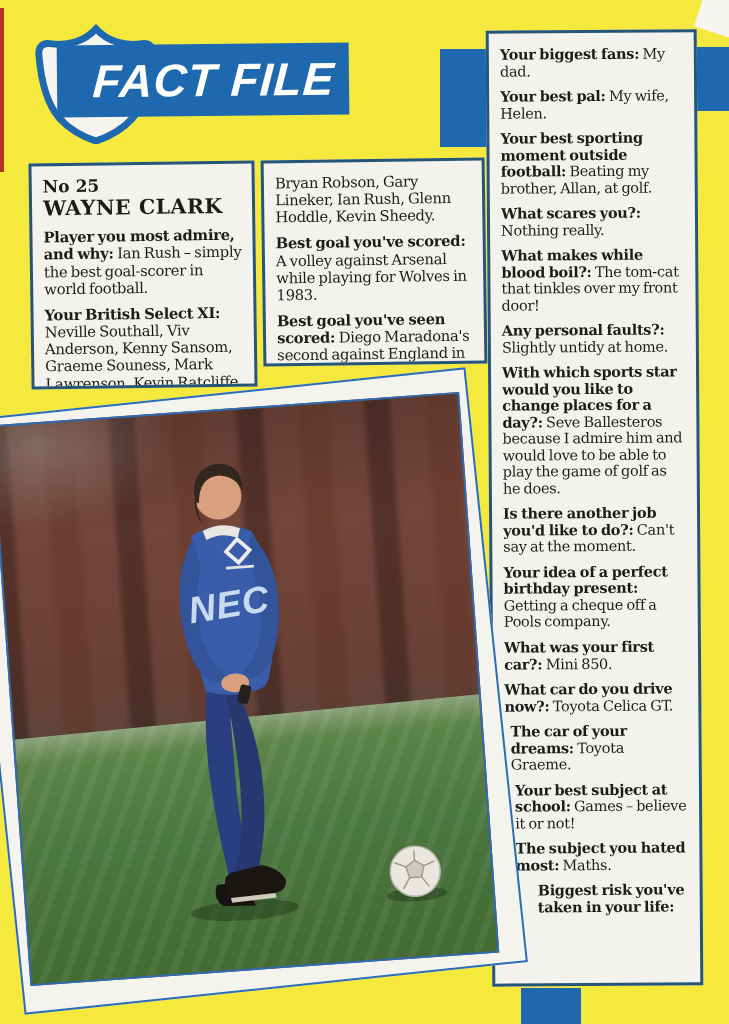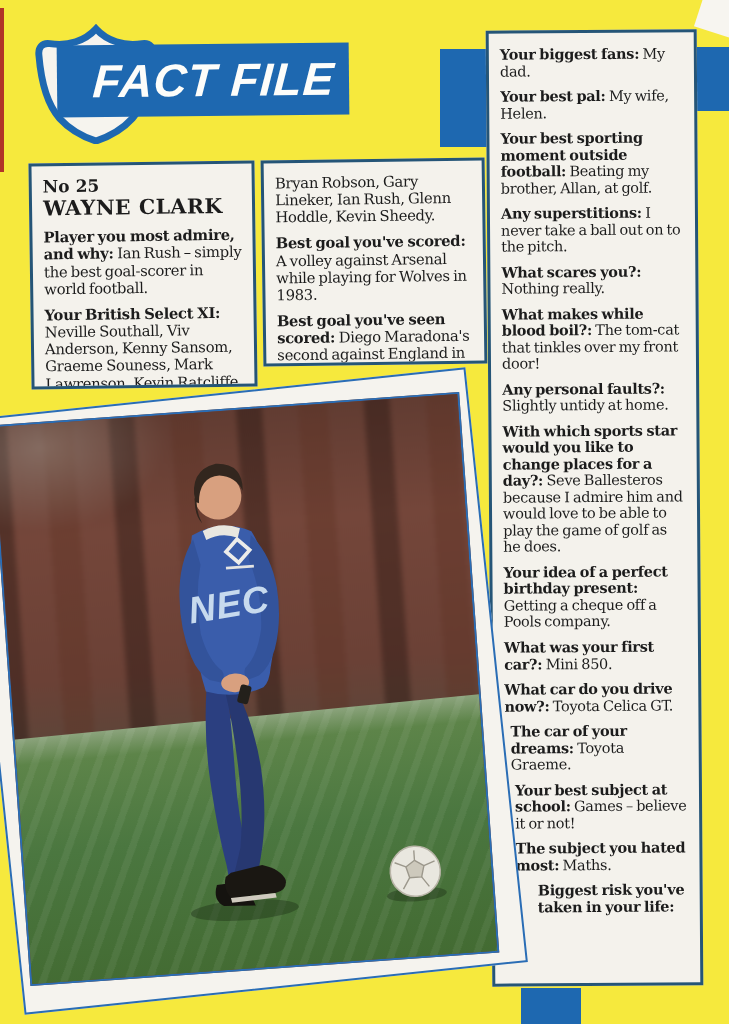--- a/index.html
+++ b/index.html
@@ -115,30 +115,30 @@
 
 <aside class="box box-right">
   <div>
 
       <p class="qa"><strong class="qa-label">Your biggest fans:</strong> <span class="qa-answer">My dad.</span></p>
 
       <p class="qa"><strong class="qa-label">Your best pal:</strong> <span class="qa-answer">My wife, Helen.</span></p>
 
       <p class="qa"><strong class="qa-label">Your best sporting moment outside football:</strong> <span class="qa-answer">Beating my brother, Allan, at golf.</span></p>
 
-      <p class="qa"><strong class="qa-label">Any superstitions:</strong> <span class="qa-answer">I never take a ball out on to the pitch.</span></p>
 
       <p class="qa"><strong class="qa-label">What scares you?:</strong> <span class="qa-answer">Nothing really.</span></p>
 
       <p class="qa"><strong class="qa-label">What makes while blood boil?:</strong> <span class="qa-answer">The tom-cat that tinkles over my front door!</span></p>
 
       <p class="qa"><strong class="qa-label">Any personal faults?:</strong> <span class="qa-answer">Slightly untidy at home.</span></p>
 
       <p class="qa"><strong class="qa-label">With which sports star would you like to change places for a day?:</strong> <span class="qa-answer">Seve Ballesteros because I admire him and would love to be able to play the game of golf as he does.</span></p>
 
+      <p class="qa"><strong class="qa-label">Is there another job you'd like to do?:</strong> <span class="qa-answer">Can't say at the moment.</span></p>
 
       <p class="qa"><strong class="qa-label">Your idea of a perfect birthday present:</strong> <span class="qa-answer">Getting a cheque off a Pools company.</span></p>
 
       <p class="qa"><strong class="qa-label">What was your first car?:</strong> <span class="qa-answer">Mini 850.</span></p>
 
       <p class="qa"><strong class="qa-label">What car do you drive now?:</strong> <span class="qa-answer">Toyota Celica GT.</span></p>
 
       <p class="qa"><strong class="qa-label">The car of your dreams:</strong> <span class="qa-answer">Toyota Graeme.</span></p>
 
 

